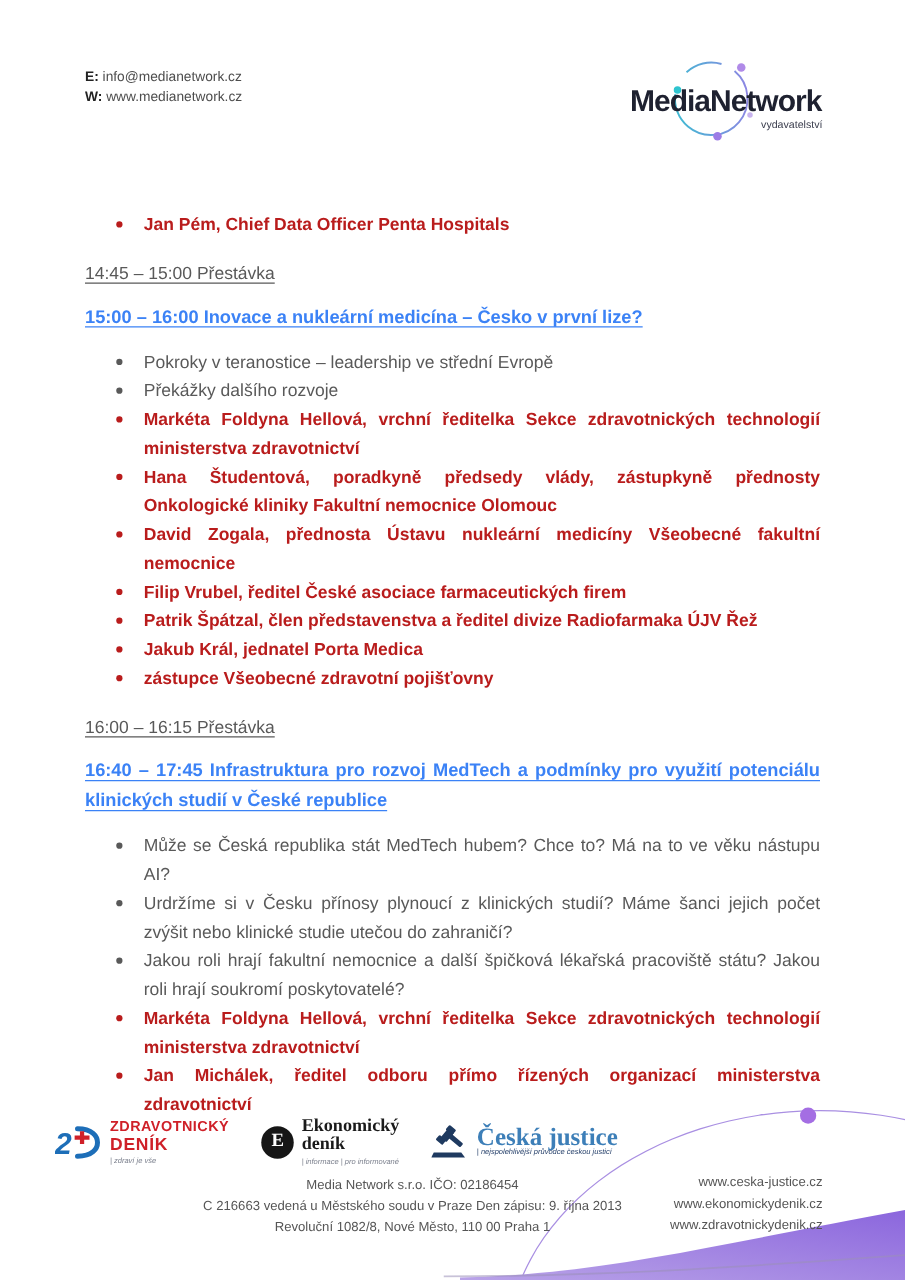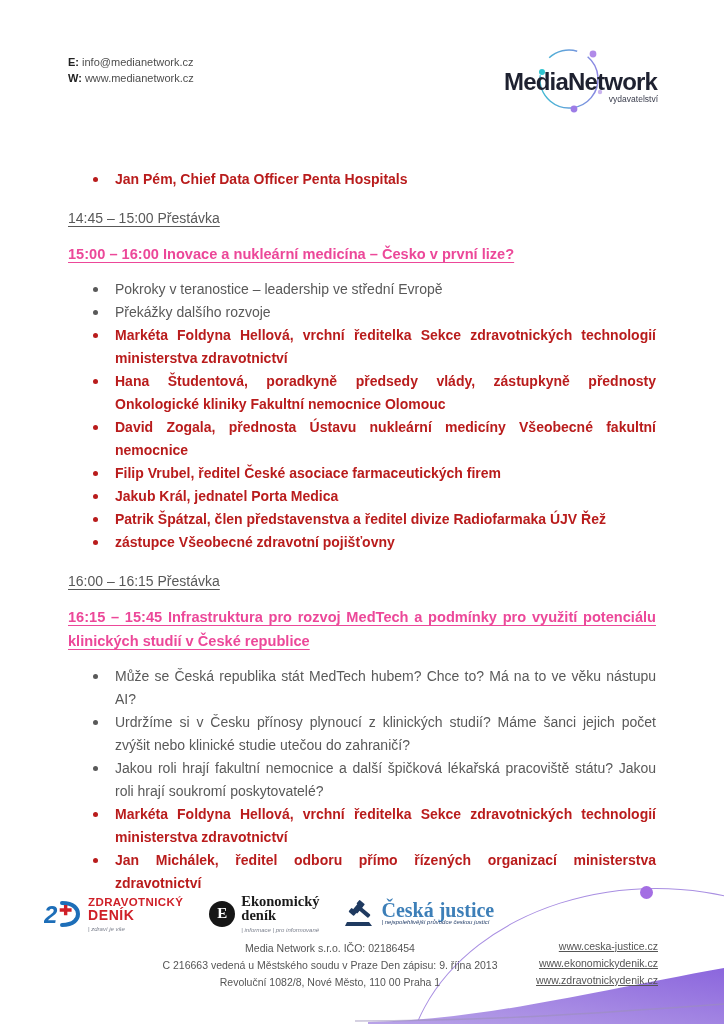--- a/index.html
+++ b/index.html
@@ -22,21 +22,21 @@
   
   .doc{padding:0 68px;margin-top:28px;}
   ul.b{list-style:none;margin:0;padding:0;}
   ul.b li{position:relative;padding-left:47px;font-size:14px;line-height:23px;color:#595959;}
   ul.b li::before{content:"";position:absolute;left:25px;top:9px;width:5px;height:5px;
                   border-radius:50%;background:currentColor;}
   ul.bold li{font-weight:bold;color:#b91c1c;}
   ul.just li{text-align:justify;}
   .brk{margin:16px 0 12px 0;text-align:left;font-size:14px;line-height:23px;
        color:#595959;text-decoration:underline;text-underline-offset:3px;}
-  h2.sess{margin:0 0 12px 0;font-size:14.6px;line-height:24px;font-weight:bold;color:#ec4899;
+  h2.sess{margin:0 0 12px 0;font-size:14.6px;line-height:24px;font-weight:bold;color:#3b82f6;
           text-decoration:underline;text-underline-offset:3px;}
   h2.just{text-align:justify;}
   .gap-top{margin-top:20px;}
   
   .ftr{position:absolute;left:0;right:0;bottom:0;height:136px;}
   .ftr-logos{position:absolute;left:44px;top:6px;display:flex;align-items:center;gap:26px;}
   .flogo{display:flex;align-items:center;gap:6px;}
   .zd-text .l1{font-size:11.5px;font-weight:bold;color:#cf2028;letter-spacing:.4px;line-height:12px;}
   .zd-text .l2{font-size:14px;font-weight:bold;color:#cf2028;letter-spacing:.6px;line-height:14px;}
   .zd-text .tag,.ed-text .tag,.cj-text .tag{font-size:6px;color:#7a7f8c;font-style:italic;}
@@ -47,21 +47,21 @@
   .ed-text .l1{font-size:14.5px;font-weight:bold;color:#1a1a1a;line-height:14px;
                font-family:"Liberation Serif","DejaVu Serif",serif;}
   .ed-text .l2{font-size:14.5px;font-weight:bold;color:#1a1a1a;line-height:15px;
                font-family:"Liberation Serif","DejaVu Serif",serif;}
   .cj-text .l1{font-size:20px;font-weight:bold;color:#3d7fb8;line-height:17px;
                font-family:"Liberation Serif","DejaVu Serif",serif;}
   .cj-text .tag{color:#27416b;}
   .ftr-company{position:absolute;left:150px;top:52px;width:360px;text-align:center;
                font-size:10.5px;line-height:17px;color:#555555;}
   .ftr-links{position:absolute;right:66px;top:50px;text-align:right;
-             font-size:10.5px;line-height:17px;color:#555555;text-decoration:underline;}
+             font-size:10.5px;line-height:17px;color:#555555;}
   
   .arc{position:absolute;left:405px;top:888px;width:500px;height:384px;
        border:1.5px solid #a98fe2;border-radius:50%;pointer-events:none;}
   .arc-dot{position:absolute;left:640px;top:886px;width:13px;height:13px;border-radius:50%;
            background:#a46ee3;}
   .wave{position:absolute;left:0;bottom:0;width:724px;height:60px;pointer-events:none;}
 </style>
 </head>
 <body>
 
@@ -104,28 +104,28 @@
     <ul class="b">
       <li>Pokroky v teranostice – leadership ve střední Evropě</li>
       <li>Překážky dalšího rozvoje</li>
     </ul>
 
     <ul class="b bold just gap-top">
       <li>Markéta Foldyna Hellová, vrchní ředitelka Sekce zdravotnických technologií ministerstva zdravotnictví</li>
       <li>Hana Študentová, poradkyně předsedy vlády, zástupkyně přednosty Onkologické kliniky Fakultní nemocnice Olomouc</li>
       <li>David Zogala, přednosta Ústavu nukleární medicíny Všeobecné fakultní nemocnice</li>
       <li>Filip Vrubel, ředitel České asociace farmaceutických firem</li>
+      <li>Patrik Špátzal, člen představenstva a ředitel divize Radiofarmaka ÚJV Řež</li>
       <li>Jakub Král, jednatel Porta Medica</li>
-      <li>Patrik Špátzal, člen představenstva a ředitel divize Radiofarmaka ÚJV Řež</li>
       <li>zástupce Všeobecné zdravotní pojišťovny</li>
     </ul>
 
     <p class="brk">16:00 – 16:15 Přestávka</p>
 
-    <h2 class="sess just">16:15 – 15:45 Infrastruktura pro rozvoj MedTech a podmínky pro využití potenciálu klinických studií v České republice</h2>
+    <h2 class="sess just">16:40 – 17:45 Infrastruktura pro rozvoj MedTech a podmínky pro využití potenciálu klinických studií v České republice</h2>
 
     <ul class="b just">
       <li>Může se Česká republika stát MedTech hubem? Chce to? Má na to ve věku nástupu AI?</li>
       <li>Urdržíme si v Česku přínosy plynoucí z klinických studií? Máme šanci jejich počet zvýšit nebo klinické studie utečou do zahraničí?</li>
       <li>Jakou roli hrají fakultní nemocnice a další špičková lékařská pracoviště státu? Jakou roli hrají soukromí poskytovatelé?</li>
     </ul>
 
     <ul class="b bold just gap-top">
       <li>Markéta Foldyna Hellová, vrchní ředitelka Sekce zdravotnických technologií ministerstva zdravotnictví</li>
       <li>Jan Michálek,  ředitel odboru přímo řízených organizací ministerstva zdravotnictví</li>

